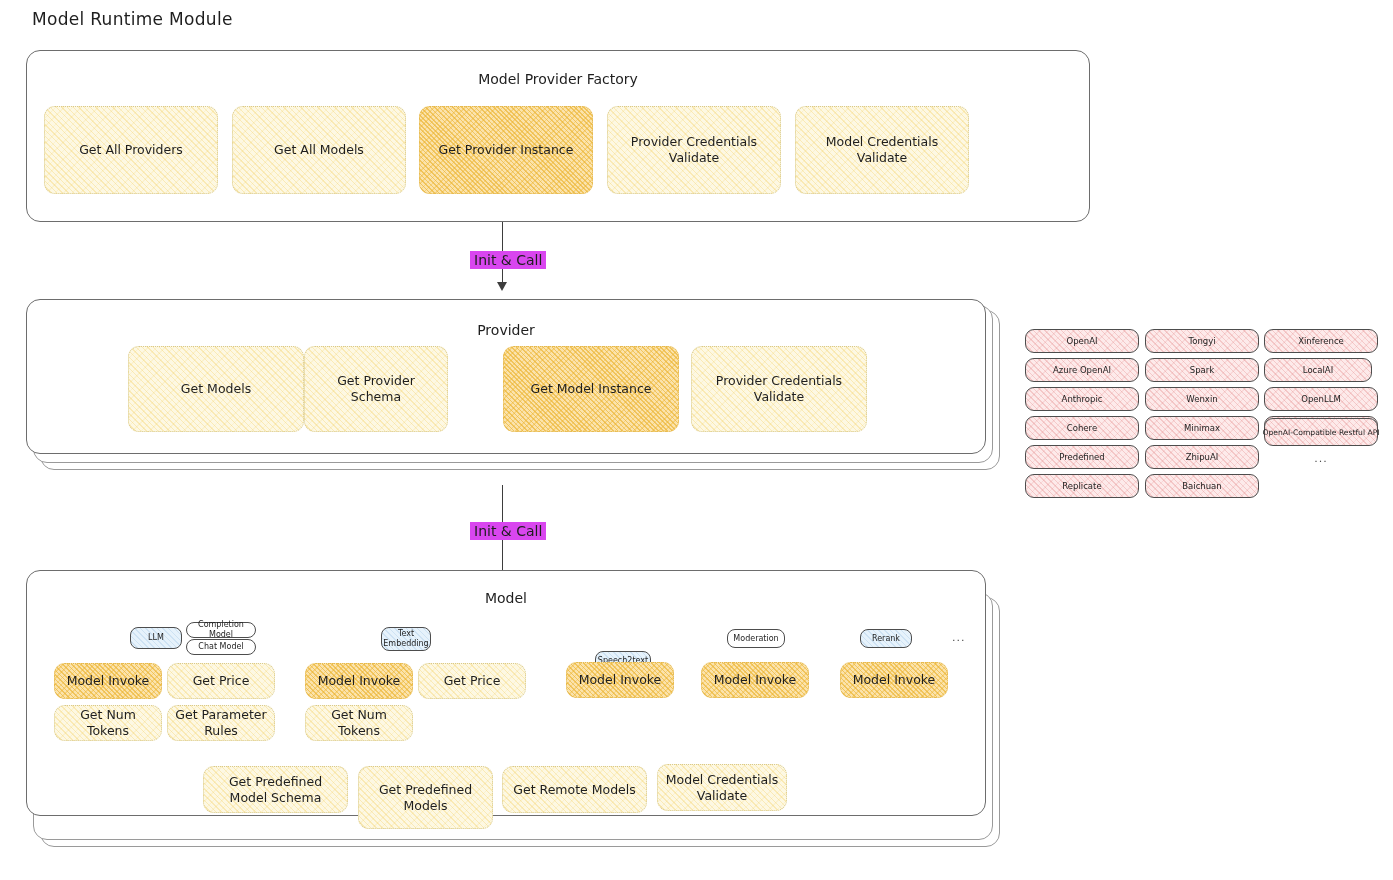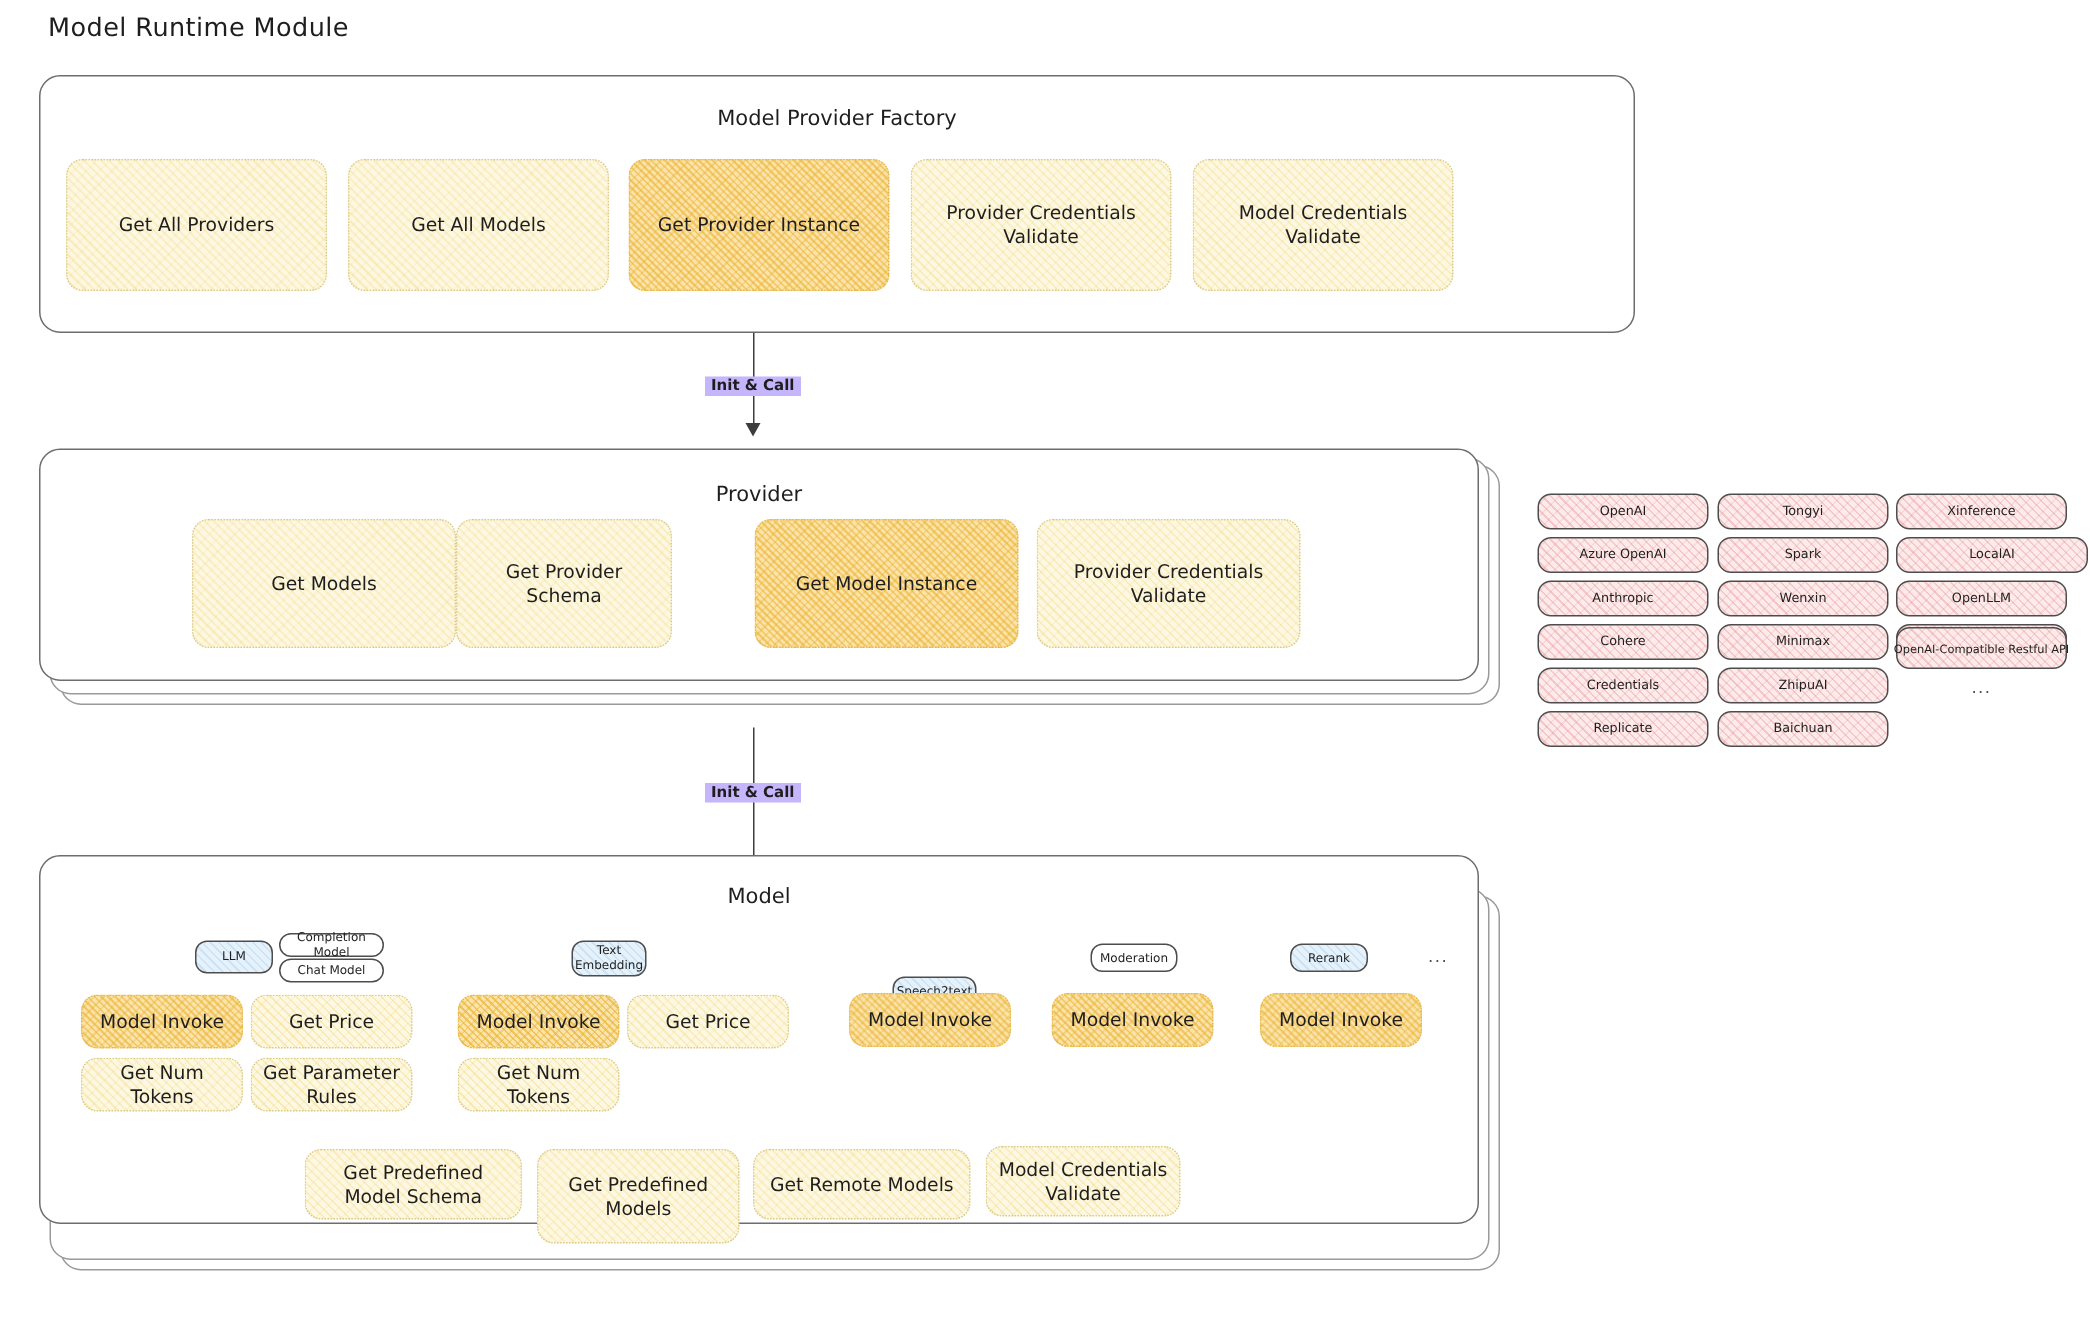--- a/index.html
+++ b/index.html
@@ -88,26 +88,25 @@
   }
   .arrow-head {
     position: absolute;
     width: 0; height: 0;
     border-left: 5px solid transparent;
     border-right: 5px solid transparent;
     border-top: 9px solid #3d3d3d;
   }
   .arrow-label {
     position: absolute;
-    font-size: 10px;
-    background: #c4b5fd;
+    font-size: 14px;
+    background: #d946ef;
     padding: 1px 4px;
     color: #1e1e1e;
     white-space: nowrap;
-    font-weight: bold;
   }
 
   
   .chip {
     position: absolute;
     box-sizing: border-box;
     border: 1.3px solid #4d4d4d;
     border-radius: 9px;
     display: flex;
     align-items: center;
@@ -188,32 +187,32 @@
 
 <div class="op" style="left:128px; top:346px; width:176px; height:86px; z-index:2;">Get Models</div>
 <div class="op" style="left:304px; top:346px; width:144px; height:86px; z-index:2;">Get Provider Schema</div>
 <div class="op hl" style="left:503px; top:346px; width:176px; height:86px; z-index:2;">Get Model Instance</div>
 <div class="op" style="left:691px; top:346px; width:176px; height:86px; z-index:2;">Provider Credentials Validate</div>
 
 <div class="chip" style="left:1025px; top:301px; width:114px; height:24px;">OpenAI</div>
 <div class="chip" style="left:1025px; top:330px; width:114px; height:24px;">Azure OpenAI</div>
 <div class="chip" style="left:1025px; top:359px; width:114px; height:24px;">Anthropic</div>
 <div class="chip" style="left:1025px; top:388px; width:114px; height:24px;">Cohere</div>
-<div class="chip" style="left:1025px; top:417px; width:114px; height:24px;">Credentials</div>
+<div class="chip" style="left:1025px; top:417px; width:114px; height:24px;">Predefined</div>
 <div class="chip" style="left:1025px; top:446px; width:114px; height:24px;">Replicate</div>
 
 <div class="chip" style="left:1145px; top:301px; width:114px; height:24px;">Tongyi</div>
 <div class="chip" style="left:1145px; top:330px; width:114px; height:24px;">Spark</div>
 <div class="chip" style="left:1145px; top:359px; width:114px; height:24px;">Wenxin</div>
 <div class="chip" style="left:1145px; top:388px; width:114px; height:24px;">Minimax</div>
 <div class="chip" style="left:1145px; top:417px; width:114px; height:24px;">ZhipuAI</div>
 <div class="chip" style="left:1145px; top:446px; width:114px; height:24px;">Baichuan</div>
 
 <div class="chip" style="left:1264px; top:301px; width:114px; height:24px;">Xinference</div>
-<div class="chip" style="left:1264px; top:330px; width:128px; height:24px;">LocalAI</div>
+<div class="chip" style="left:1264px; top:330px; width:108px; height:24px;">LocalAI</div>
 <div class="chip" style="left:1264px; top:359px; width:114px; height:24px;">OpenLLM</div>
 <div class="chip" style="left:1264px; top:388px; width:114px; height:24px;">ChatGLM</div>
 <div class="chip" style="left:1264px; top:390px; width:114px; height:28px; font-size:7.6px;">OpenAI-Compatible Restful API</div>
 <div class="chip-ellipsis" style="left:1264px; top:452px; width:114px;">...</div>
 
 <div class="arrow-line" style="left:502px; top:485px; height:92px;"></div>
 <div class="arrow-head" style="left:497px; top:574px;"></div>
 <div class="arrow-label" style="left:470px; top:522px;">Init &amp; Call</div>
 
 <div class="card-shadow" style="left:40px; top:597px; width:960px; height:250px;"></div>

